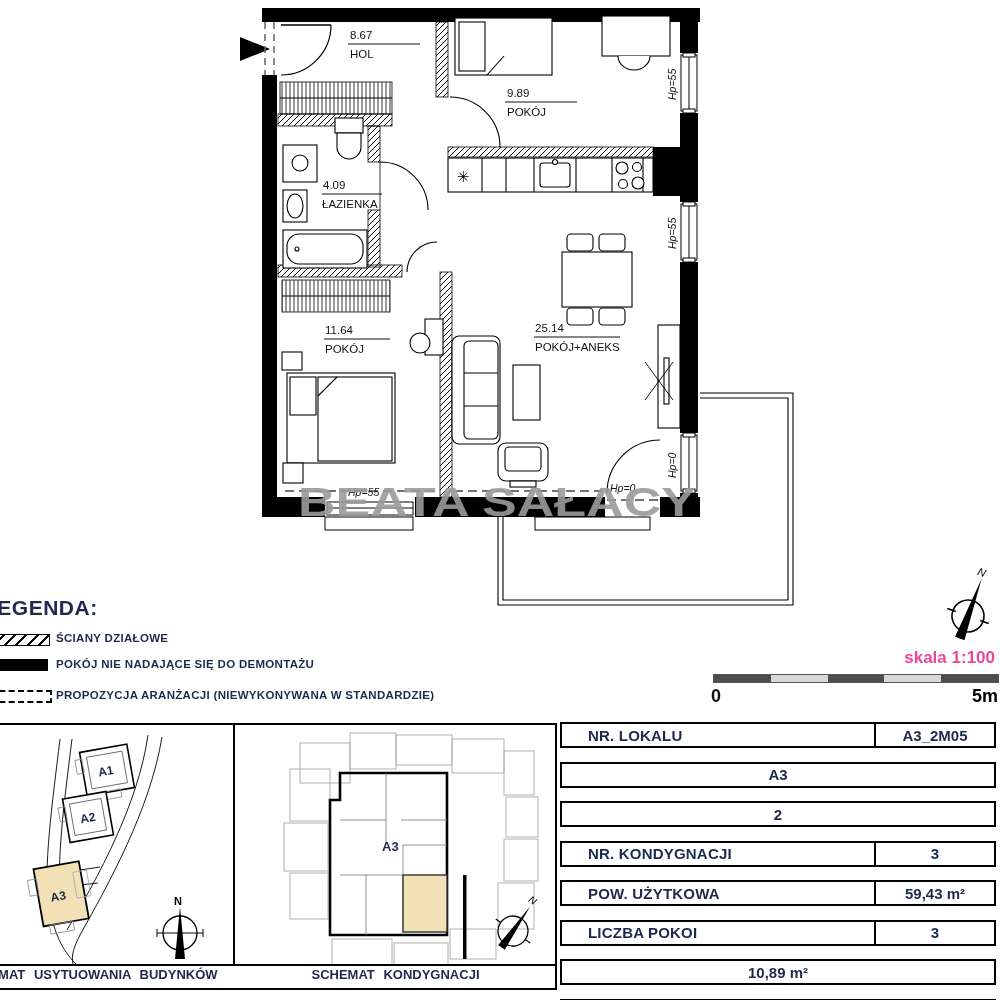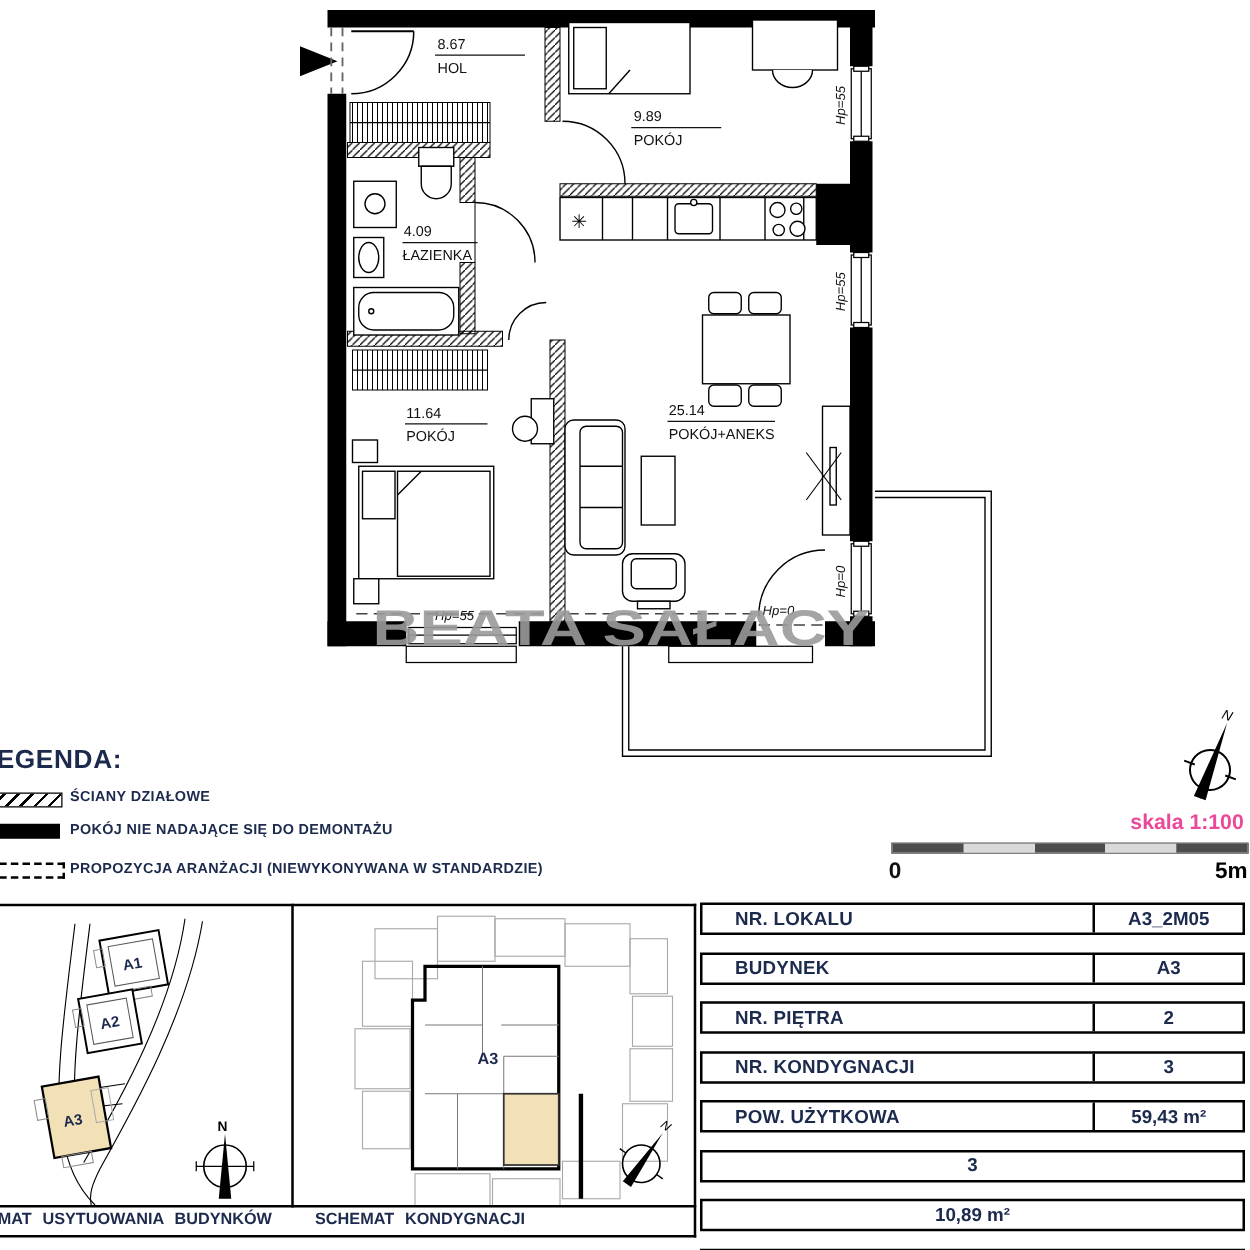--- a/index.html
+++ b/index.html
@@ -336,44 +336,43 @@
     <g transform="translate(277,206) rotate(35)">
       <circle cx="0" cy="0" r="15" stroke="#000" stroke-width="1.3" fill="none"></circle>
       <line x1="-21" y1="0" x2="-15" y2="0" stroke="#000" stroke-width="1.2"></line>
       <line x1="15" y1="0" x2="21" y2="0" stroke="#000" stroke-width="1.2"></line>
       <polygon points="0,-30 4,20 -4,20" fill="#000"></polygon>
       <text x="-5" y="-33" font-size="10" font-style="italic" fill="#000">N</text>
     </g>
   </svg>
 
   <div class="caption" style="left:-38px">SCHEMAT USYTUOWANIA BUDYNKÓW</div>
-  <div class="caption" style="left:252px;width:319px;">SCHEMAT KONDYGNACJI</div>
+  <div class="caption" style="left:236px;width:319px;text-align:center">SCHEMAT KONDYGNACJI</div>
 
   <div class="unit-table">
     <div class="trow">
         <div class="tlabel">NR. LOKALU</div>
         <div class="tvalue">A3_2M05</div>
       </div>
     <div class="trow">
-        <div class="tlabel">BUDYNEK</div>
         <div class="tvalue">A3</div>
       </div>
     <div class="trow">
-        <div class="tlabel">NR. PIĘTRA</div>
         <div class="tvalue">2</div>
       </div>
     <div class="trow">
         <div class="tlabel">NR. KONDYGNACJI</div>
         <div class="tvalue">3</div>
       </div>
     <div class="trow">
         <div class="tlabel">POW. UŻYTKOWA</div>
         <div class="tvalue">59,43 m²</div>
       </div>
     <div class="trow">
+        <div class="tlabel">LICZBA POKOI</div>
         <div class="tvalue">3</div>
       </div>
     <div class="trow">
         <div class="tvalue">10,89 m²</div>
       </div>
     <div class="trow">
         <div class="tlabel">POW. TARASU</div>
         <div class="tvalue">-</div>
       </div>
     <div class="trow">

